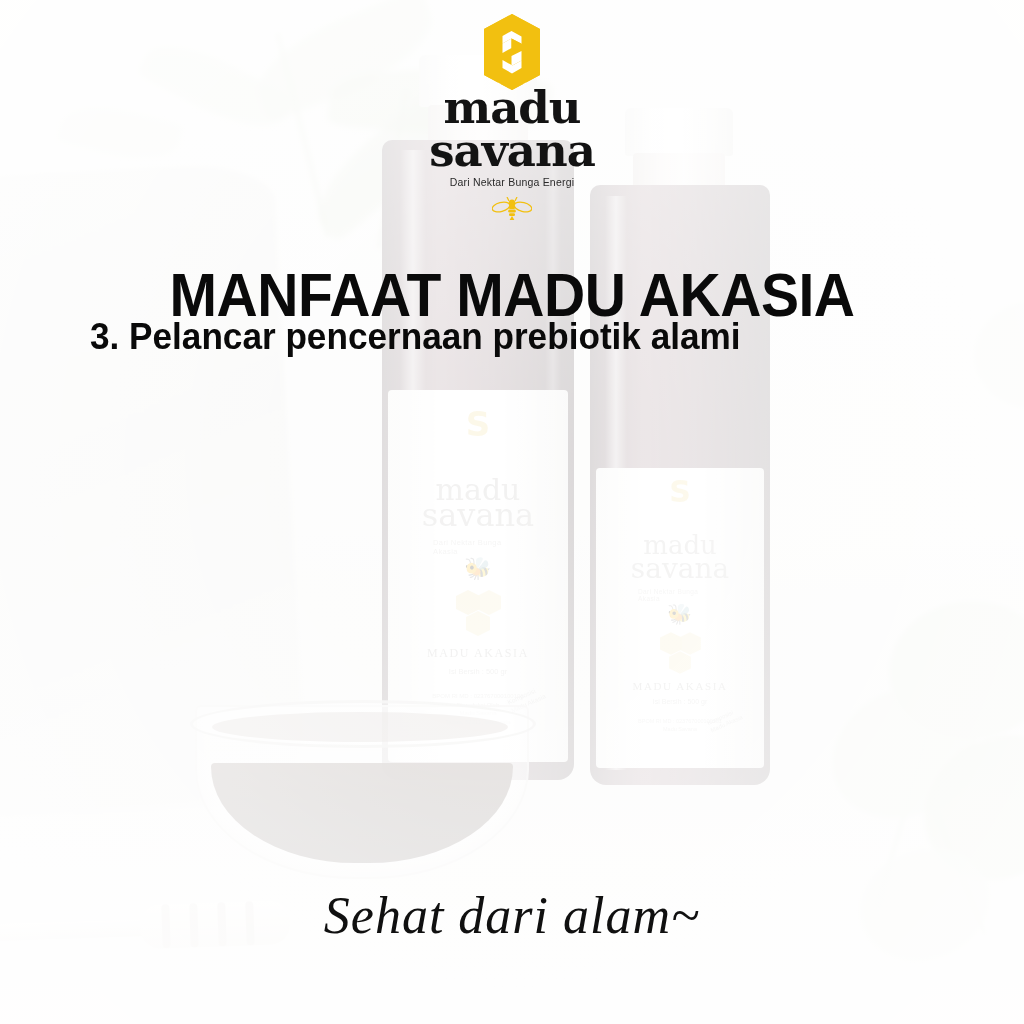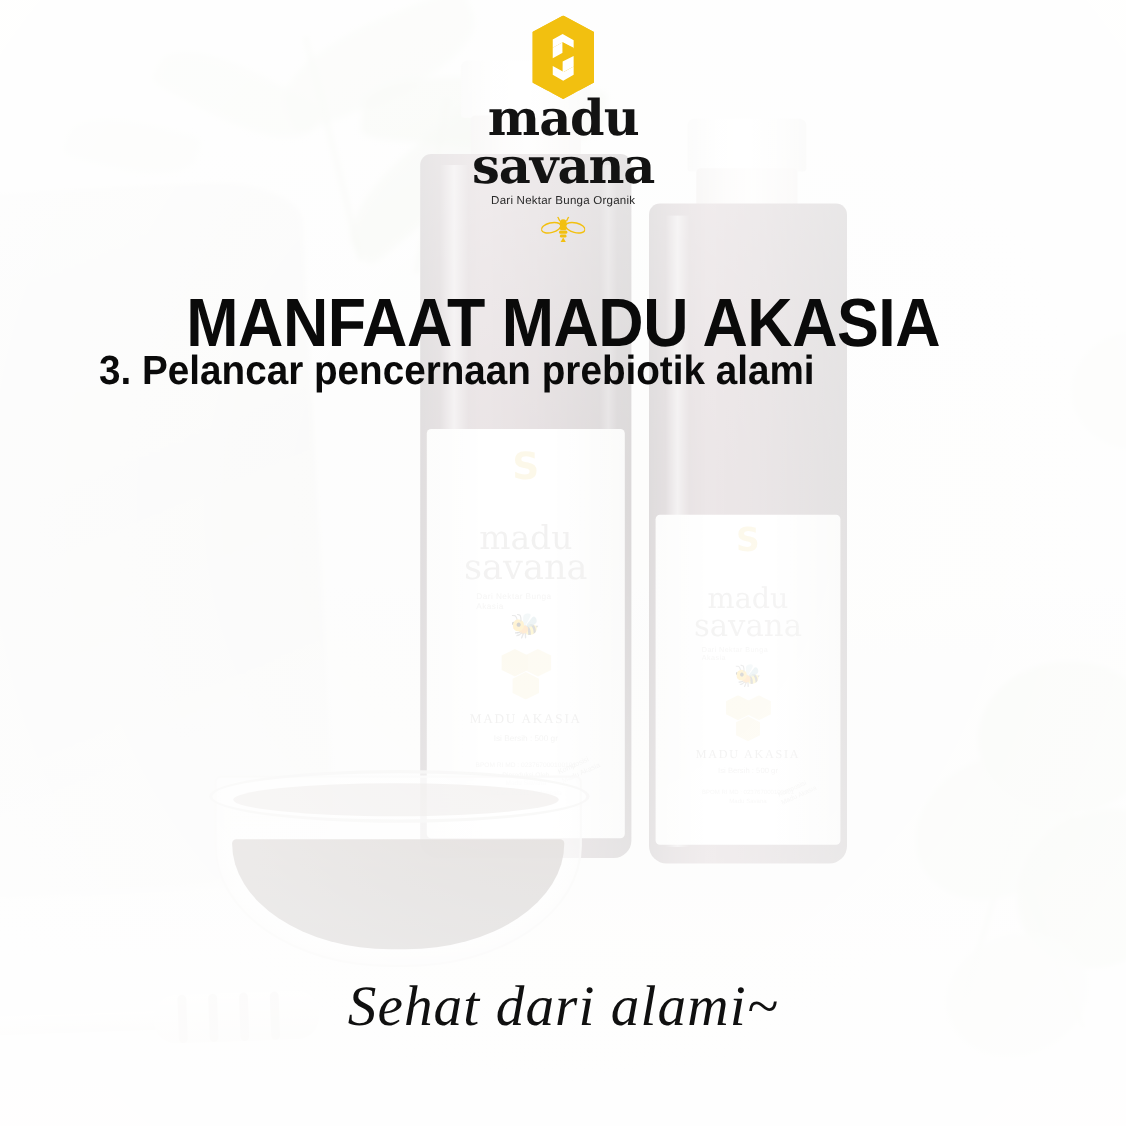--- a/index.html
+++ b/index.html
@@ -256,21 +256,21 @@
         <path d="M28 0 L56 15 L56 61 L28 76 L0 61 L0 15 Z" fill="#F2C010" fill-opacity="1"></path>
         <path d="M18.5 21 h19.5 l0 8.5 -11 0 11 9.5 0 0 0 0 z" fill="#ffffff" opacity="0"></path>
         <path d="M27.5 17 L37.5 22.5 L37.5 30 L27.5 24.5 L18.5 29.5 L18.5 22 Z" fill="#ffffff"></path>
         <path d="M18.5 29.5 L27.5 24.5 L27.5 34 L18.5 39 Z" fill="#ffffff"></path>
         <path d="M37.5 46.5 L27.5 52 L27.5 42 L37.5 37 Z" fill="#ffffff"></path>
         <path d="M18.5 46 L28.5 51.5 L37.5 46.5 L37.5 54 L28 59.5 L18.5 54 Z" fill="#ffffff"></path>
         <path d="M27.5 34 L37.5 37 L37.5 29.5 L27.5 24.5 Z" fill="#F2C010"></path>
       </svg>
       <div class="brand-madu">madu</div>
       <div class="brand-savana">savana</div>
-      <div class="brand-tag">Dari Nektar Bunga Organik</div>
+      <div class="brand-tag">Dari Nektar Bunga Energi</div>
       <div class="brand-bee">
         <svg width="40" height="26" viewBox="0 0 40 26">
           <ellipse cx="20" cy="6" rx="3.2" ry="3.6" fill="#F2C010"></ellipse>
           <path d="M17 4 L15 0" stroke="#F2C010" stroke-width="1.2"></path>
           <path d="M23 4 L25 0" stroke="#F2C010" stroke-width="1.2"></path>
           <ellipse cx="9" cy="10" rx="9" ry="4.4" fill="none" stroke="#F2C010" stroke-width="1.3" transform="rotate(-14 9 10)"></ellipse>
           <ellipse cx="31" cy="10" rx="9" ry="4.4" fill="none" stroke="#F2C010" stroke-width="1.3" transform="rotate(14 31 10)"></ellipse>
           <rect x="16.6" y="9" width="6.8" height="3" rx="1.4" fill="#F2C010"></rect>
           <rect x="16.2" y="12.6" width="7.6" height="3" rx="1.4" fill="#F2C010"></rect>
           <rect x="17" y="16.2" width="6" height="2.8" rx="1.3" fill="#F2C010"></rect>
@@ -278,16 +278,16 @@
         </svg>
       </div>
     </div>
 
     <h1 class="title"><span class="title-inner">MANFAAT MADU AKASIA</span></h1>
 
     <div class="list">
       <div class="item"><span class="item-inner">3. Pelancar pencernaan prebiotik alami</span></div>
     </div>
 
-    <div class="tagline">Sehat dari alami~</div>
+    <div class="tagline">Sehat dari alam~</div>
 
   </div>
 </div>
 
 </body></html>

